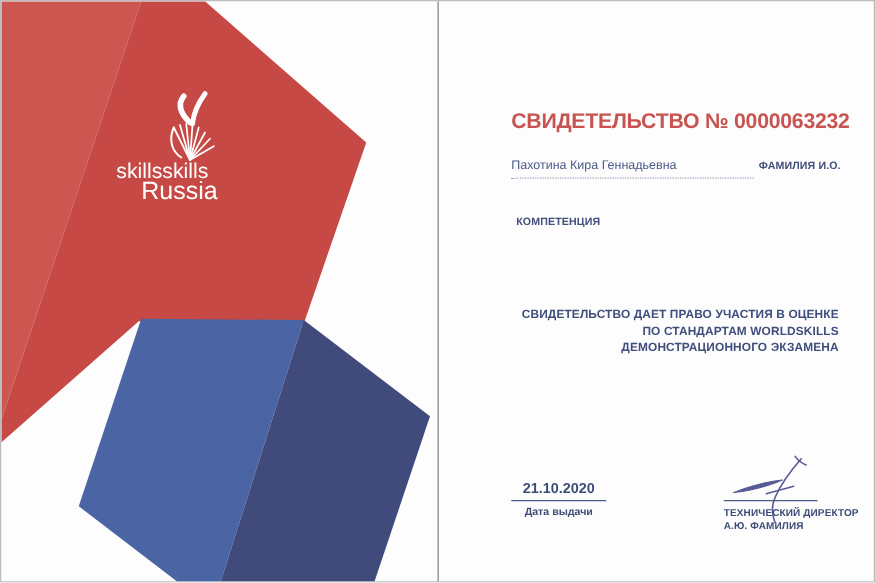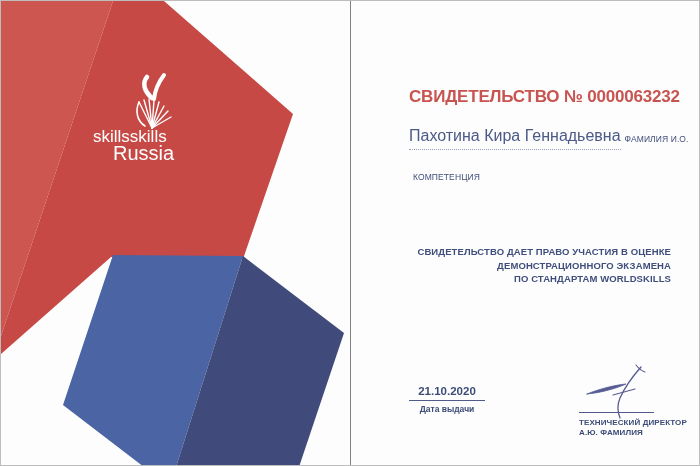--- a/index.html
+++ b/index.html
@@ -29,42 +29,42 @@
   .title{
     top:86px;margin:0;
     font-size:17px;font-weight:700;letter-spacing:-0.2px;
     color:#c75450;white-space:nowrap;
   }
   .field-row{display:flex;align-items:flex-end;}
   .row-name{top:126px;}
   .row-comp{top:171px;}
   .field-value{
     flex:1;
-    font-size:16px;font-weight:500;color:#4b5a87;
+    font-size:10px;font-weight:500;color:#4b5a87;
     padding-bottom:4px;
     border-bottom:1px dotted #98a1bb;
     white-space:nowrap;
   }
   .field-label{
     width:64px;text-align:left;
-    font-size:8.5px;font-weight:400;color:#414f7b;
+    font-size:8.5px;font-weight:700;color:#414f7b;
     padding-bottom:6px;padding-left:4px;
     white-space:nowrap;letter-spacing:0.1px;
   }
   .statement{top:244px;text-align:right;font-size:9.5px;font-weight:700;line-height:13.5px;letter-spacing:0.1px;}
   .validity{top:317px;text-align:center;font-size:9.5px;font-weight:700;letter-spacing:0.1px;white-space:nowrap;}
 
   .issue-block{position:absolute;left:408px;top:384px;width:76px;}
   .issue-date{
     text-align:center;font-size:11.5px;font-weight:700;color:#3c4c77;
     padding-bottom:3px;border-bottom:1px solid #4f5b88;white-space:nowrap;
   }
   .issue-label{text-align:center;font-size:8.5px;font-weight:700;color:#3c4c77;padding-top:3px;white-space:nowrap;}
 
-  .sign-block{position:absolute;left:578px;top:411px;width:75px;border-top:1px solid #4f5b88;}
+  .sign-block{position:absolute;left:578px;top:399px;width:75px;border-top:1px solid #4f5b88;}
   .sign-role,.sign-name{
     font-size:8px;font-weight:700;color:#3c4c77;
     line-height:10px;white-space:nowrap;letter-spacing:0.1px;
   }
   .sign-role{padding-top:5px;}
   .signature-svg{position:absolute;left:578px;top:360px;pointer-events:none;}
 </style>
 </head>
 <body>
 
@@ -108,22 +108,22 @@
     <div class="field-value">Пахотина Кира Геннадьевна</div>
     <div class="field-label">ФАМИЛИЯ И.О.</div>
   </div>
 
   <div class="content field-row row-comp">
     <div class="field-label">КОМПЕТЕНЦИЯ</div>
   </div>
 
   <div class="content statement">
     <div>СВИДЕТЕЛЬСТВО ДАЕТ ПРАВО УЧАСТИЯ В ОЦЕНКЕ</div>
+    <div>ПО СТАНДАРТАМ WORLDSKILLS</div>
     <div>ДЕМОНСТРАЦИОННОГО ЭКЗАМЕНА</div>
-    <div>ПО СТАНДАРТАМ WORLDSKILLS</div>
   </div>
 
 
   <div class="issue-block">
     <div class="issue-date">21.10.2020</div>
     <div class="issue-label">Дата выдачи</div>
   </div>
 
   <svg class="signature-svg" width="95" height="60" viewBox="0 0 95 60">
     <g stroke="#565b93" fill="none" stroke-linecap="round">

